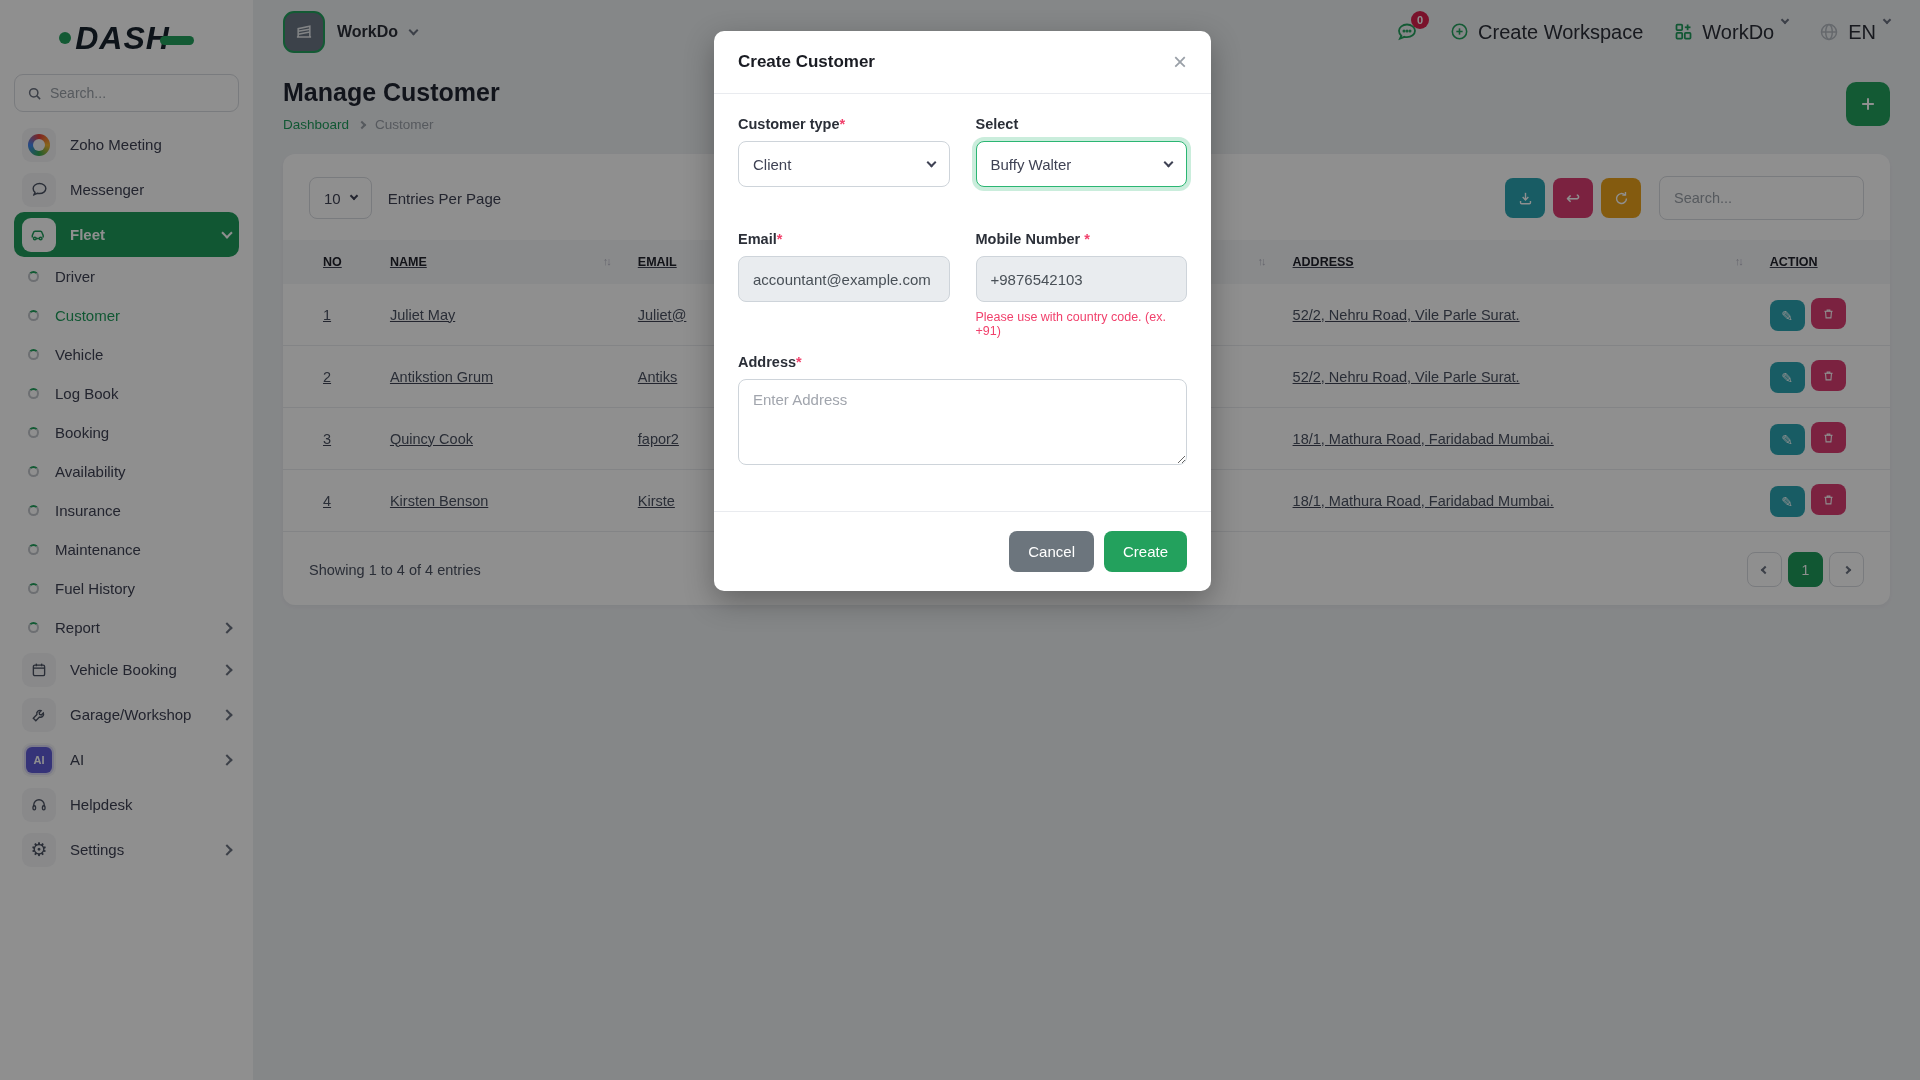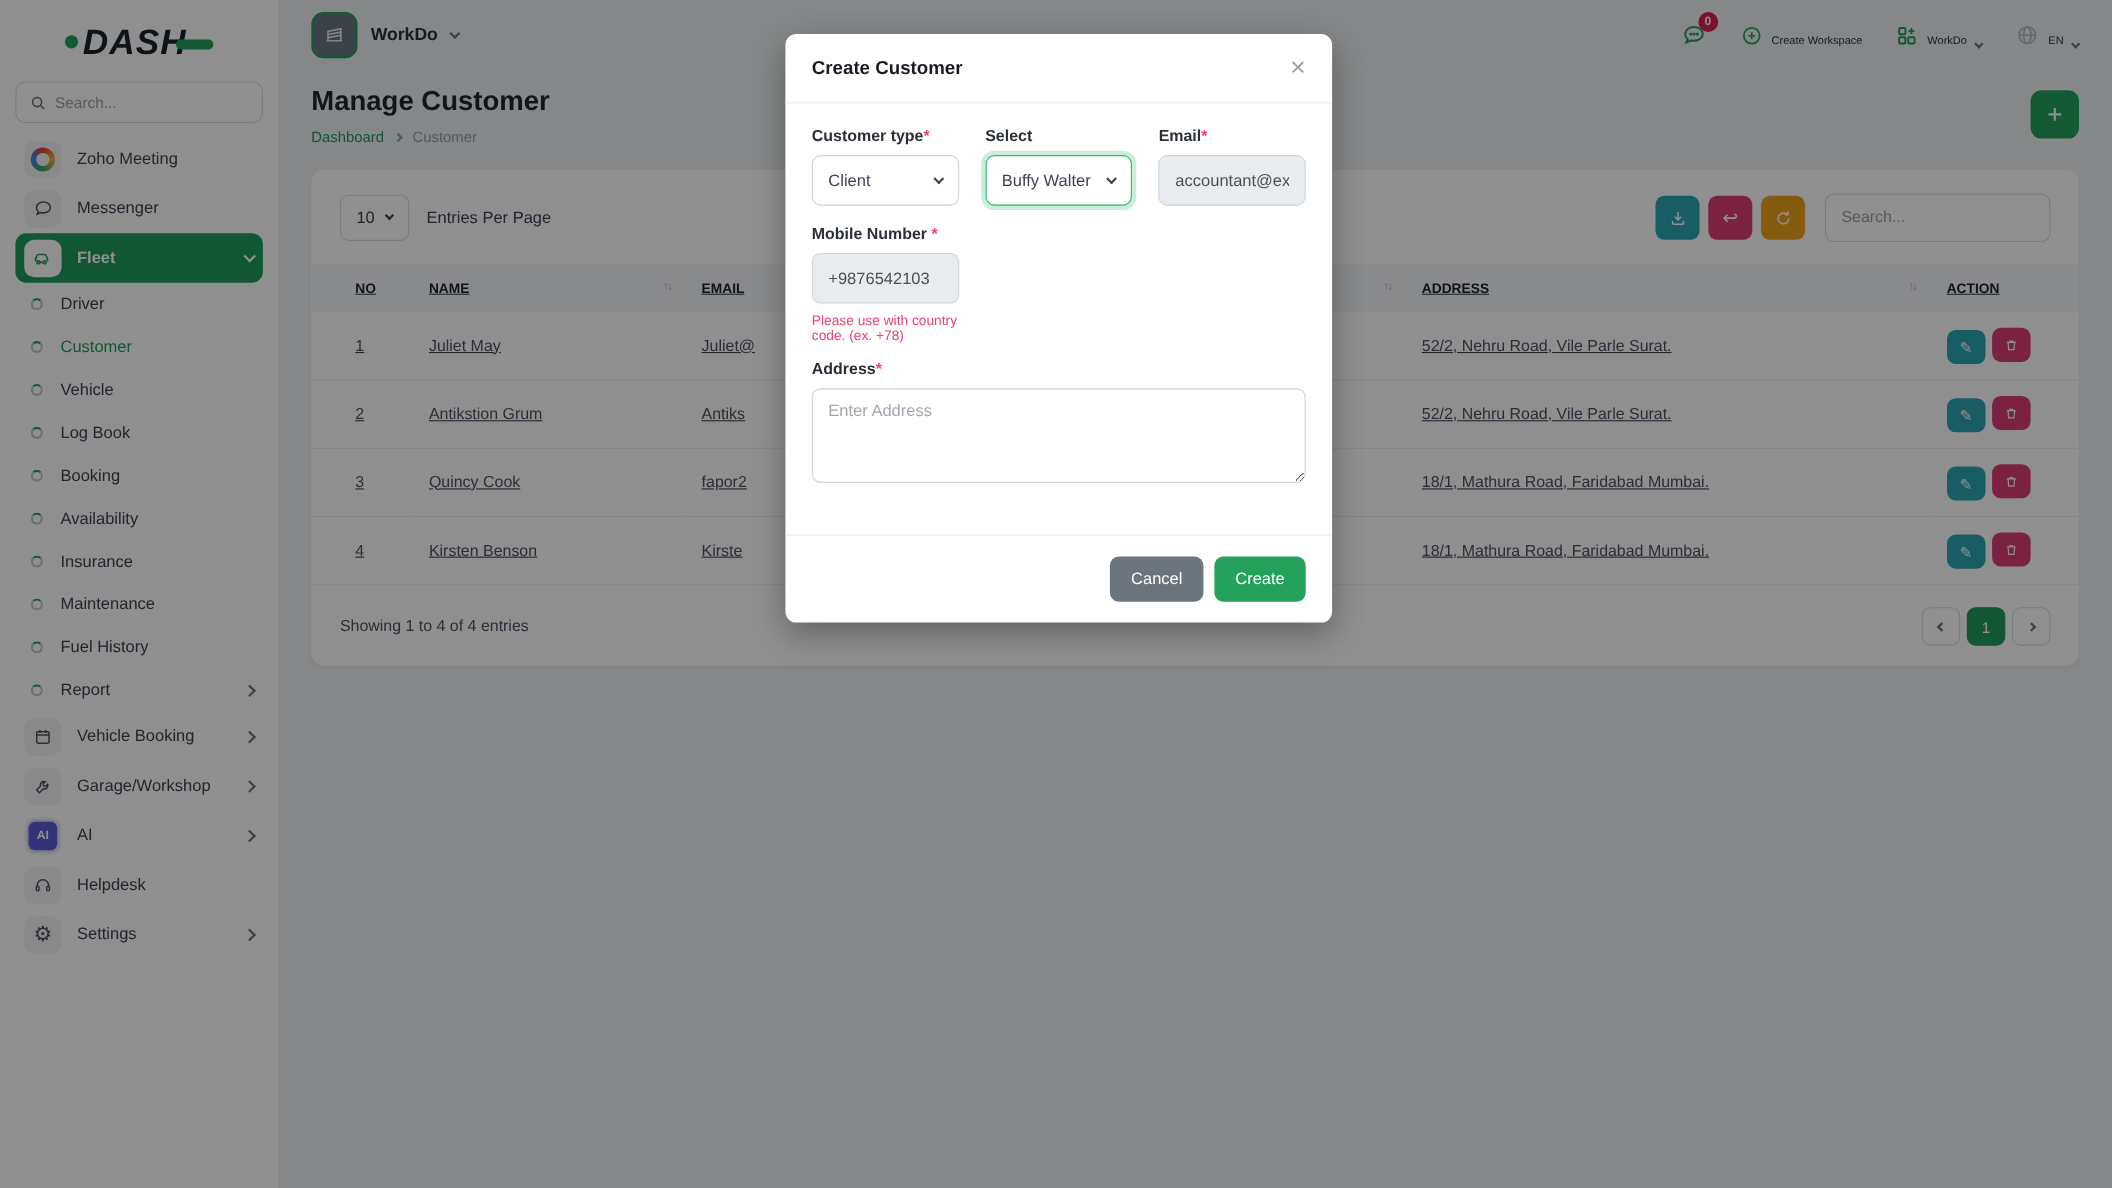--- a/index.html
+++ b/index.html
@@ -37,21 +37,21 @@
 
   
   .main { position:absolute; left:253px; top:0; right:0; bottom:0; }
   .topbar { height:64px; display:flex; align-items:center; padding:0 30px; }
   .ws-chip { display:flex; align-items:center; gap:12px; cursor:pointer; }
   .ws-icon { width:42px; height:42px; border-radius:11px; background:#6b7785; border:2px solid #23a15d; display:flex; align-items:center; justify-content:center; color:#e8ebee; }
   .ws-label { font-size:16px; font-weight:bold; color:#2b2f38; }
   .topbar-right { margin-left:auto; display:flex; align-items:center; gap:30px; }
   .icon-btn { position:relative; cursor:pointer; display:flex; align-items:center; }
   .badge { position:absolute; top:-9px; right:-10px; background:#d9214e; color:#fff; font-size:11px; font-weight:bold; min-width:18px; height:18px; border-radius:9px; display:flex; align-items:center; justify-content:center; padding:0 4px; }
-  .top-link { display:flex; align-items:flex-end; gap:8px; font-size:10px; color:#2b2f38; cursor:pointer; }
+  .top-link { display:flex; align-items:flex-start; gap:8px; font-size:20px; color:#2b2f38; cursor:pointer; }
   .top-link .chev { width:6px; height:6px; color:#6b7280; }
 
   .page-head { padding:14px 30px 0; position:relative; }
   .page-title { font-size:25px; font-weight:bold; color:#1f2430; }
   .breadcrumb { margin-top:10px; font-size:13.5px; display:flex; align-items:center; gap:10px; }
   .breadcrumb .link { color:#1f9c5c; cursor:pointer; }
   .breadcrumb .sep { color:#9aa0a8; }
   .breadcrumb .current { color:#9aa0a8; }
   .add-btn { position:absolute; right:30px; top:18px; width:44px; height:44px; border-radius:10px; background:#23a15d; color:#fff; border:none; font-size:26px; line-height:1; cursor:pointer; display:flex; align-items:center; justify-content:center; }
 
@@ -84,21 +84,21 @@
   .page-btn { width:35px; height:35px; border-radius:8px; border:1px solid #d8dbe0; background:#fff; color:#6b7280; font-size:14px; cursor:pointer; display:flex; align-items:center; justify-content:center; }
   .page-btn.active { background:#1f9c5c; border-color:#1f9c5c; color:#fff; }
 
   
   .overlay { position:absolute; inset:0; background:rgba(0,0,0,0.44); z-index:40; }
   .modal { position:absolute; left:714px; top:31px; width:497px; background:#fff; border-radius:10px; z-index:50; box-shadow:0 10px 30px rgba(0,0,0,.3); }
   .modal-head { display:flex; align-items:center; padding:19px 24px; border-bottom:1px solid #e9ebef; }
   .modal-title { font-size:17px; font-weight:bold; color:#1a1c23; }
   .modal-close { margin-left:auto; font-size:24px; color:#9aa0a8; cursor:pointer; line-height:1; background:none; border:none; }
   .modal-body { padding:22px 24px 6px; }
-  .field-grid { display:grid; grid-template-columns:1fr 1fr 1fr; column-gap:24px; row-gap:0; }
+  .field-grid { display:grid; grid-template-columns:1fr 1fr; column-gap:24px; row-gap:0;gap:26px; }
   .f-label { font-size:14.5px; font-weight:bold; color:#2b2f38; margin-bottom:9px; display:block; }
   .req { color:#f1416c; }
   .select-box { height:46px; border:1px solid #ced4da; border-radius:8px; display:flex; align-items:center; padding:0 14px; font-size:15px; color:#3f4254; cursor:pointer; background:#fff; margin-bottom:18px; }
   .select-box .chev { margin-left:auto; color:#3f4254; width:7px; height:7px; }
   .select-box.focused { border:1px solid #2bb673; box-shadow:0 0 0 4px rgba(43,182,115,.25); }
   .text-input { width:100%; height:46px; background:#e9ecef; border:1px solid #ced4da; border-radius:8px; padding:0 14px; font-size:15px; color:#495057; outline:none; font-family:inherit; margin-bottom:4px; }
   .helper { font-size:12.5px; color:#f1416c; margin-top:4px; }
   .addr-wrap { margin-top:16px; }
   .addr-area { width:100%; height:86px; border:1px solid #ced4da; border-radius:8px; padding:11px 14px; font-size:15px; font-family:inherit; color:#4b5262; resize:vertical; outline:none; margin-bottom:36px; }
   .addr-area::placeholder { color:#a1a5ad; }
@@ -453,21 +453,21 @@
             <span class="chev down"></span>
           </div>
         </div>
         <div>
           <label class="f-label"><span>Email</span><span class="req">*</span></label>
           <input class="text-input" value="accountant@example.com" style="">
         </div>
         <div>
           <label class="f-label"><span>Mobile Number</span> <span class="req">*</span></label>
           <input class="text-input" value="+9876542103" style="">
-          <div class="helper">Please use with country code. (ex. +78)</div>
+          <div class="helper">Please use with country code. (ex. +91)</div>
         </div>
       </div>
       <div class="addr-wrap">
         <label class="f-label"><span>Address</span><span class="req">*</span></label>
         <textarea class="addr-area" placeholder="Enter Address" style=""></textarea>
       </div>
     </div>
     <div class="modal-footer">
       <button class="btn grey">Cancel</button>
       <button class="btn green">Create</button>

